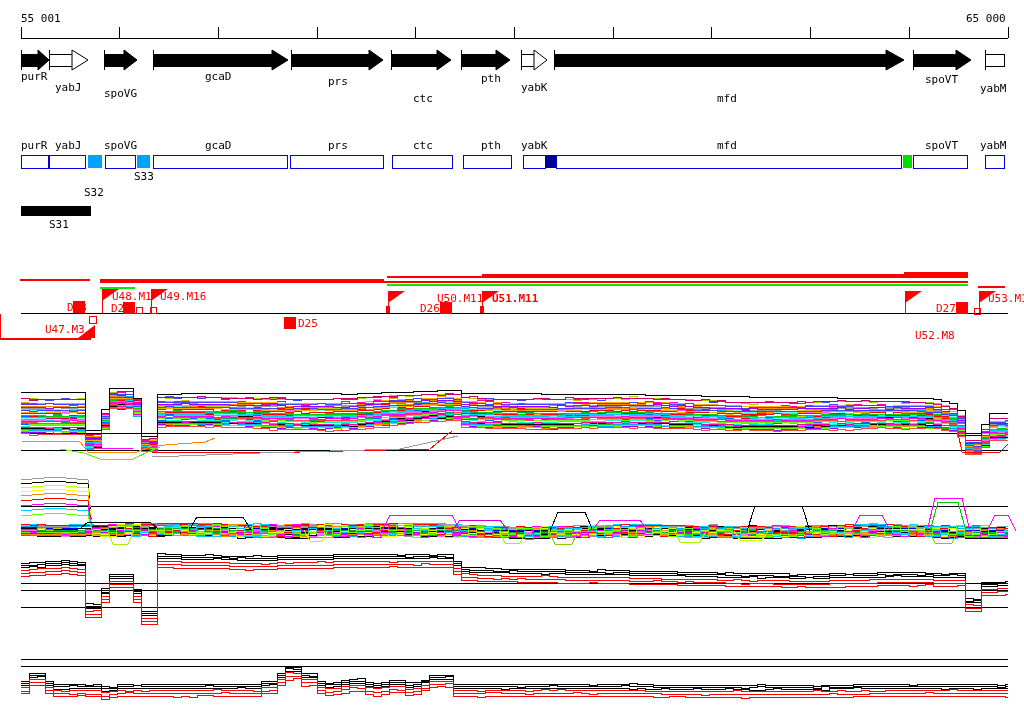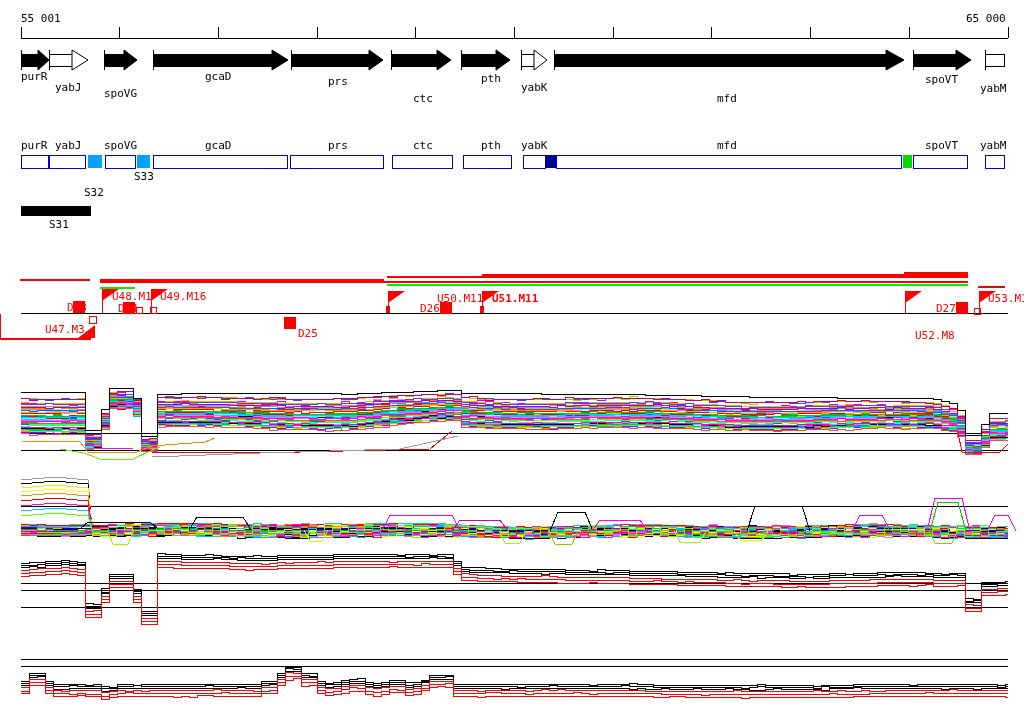--- a/index.html
+++ b/index.html
@@ -274,17 +274,17 @@
     <div class="lbl" style="left: 134px; top: 171px;">S33</div>
     <div class="lbl" style="left: 41px; top: 219px; margin-left: 8px;">S31</div>
     <div class="lbl red" style="left: 112px; top: 291px; text-align: center;">U48.M1</div>
     <div class="lbl red" style="left: 160px; top: 291px;">U49.M16</div>
     <div class="lbl red" style="left: 397px; top: 293px; margin-left: 40px;">U50.M11</div>
     <div class="lbl red" style="left: 492px; top: 293px; font-weight: bold;">U51.M11</div>
     <div class="lbl red" style="left: 915px; top: 293px; margin-top: 37px;">U52.M8</div>
     <div class="lbl red" style="left: 988px; top: 293px;">U53.M16</div>
     <div class="lbl red" style="left: 45px; top: 324px;">U47.M3</div>
     <div class="lbl red" style="left: 67px; top: 302px;">D23</div>
-    <div class="lbl red" style="left: 118px; top: 303px;">D24</div>
+    <div class="lbl red" style="left: 111px; top: 303px;">D24</div>
     <div class="lbl red" style="left: 420px; top: 303px;">D26</div>
     <div class="lbl red" style="left: 936px; top: 303px;">D27</div>
-    <div class="lbl red" style="left: 298px; top: 328px;">D25</div>
+    <div class="lbl red" style="left: 298px; top: 318px;">D25</div>
   </div>
 
 </body></html>

